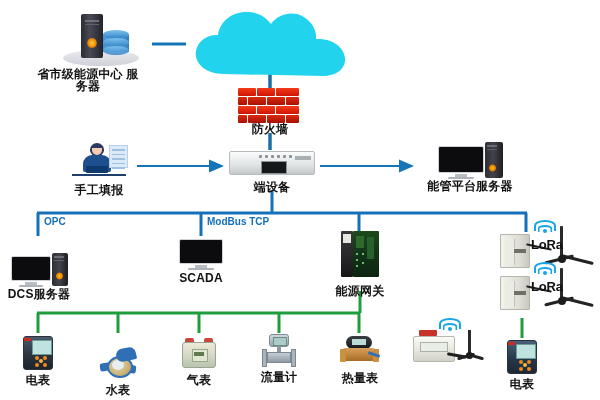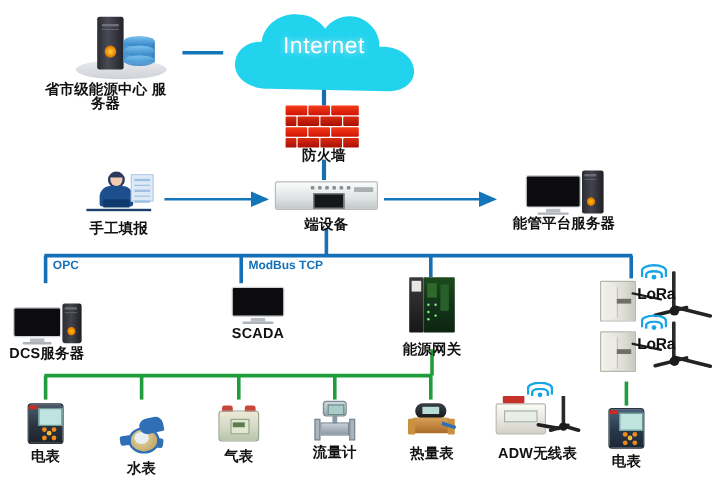--- a/index.html
+++ b/index.html
@@ -225,21 +225,20 @@
     </div>
     <div class="nlabel two" style="margin-top:2px;">省市级能源中心
 服务器</div>
   </div>
 
   <div class="cloud-wrap">
     <svg viewBox="0 0 160 74" width="160" height="74">
       <path d="M34,68 C14,68 4,56 6,45 C8,33 20,28 28,29 C30,14 44,5 58,6 C68,6 76,11 81,18
                C88,8 102,5 112,10 C122,15 127,25 126,33 C142,32 154,41 155,52 C156,63 146,70 133,70 Z" fill="#22d3ee"></path>
     </svg>
-    <div class="cloud-text">Internet</div>
   </div>
 
   <div class="node" style="left:238px;top:88px;width:64px;">
     <div class="fw" style="position:relative;left:0;top:0;">
       <div class="brick-row">
           <div class="brick" style="flex:0 0 18px"></div>
           <div class="brick" style="flex:0 0 18px"></div>
           <div class="brick"></div>
         </div>
       <div class="brick-row">
@@ -326,21 +325,21 @@
       </div>
       <div class="tower" style="width:16px;height:33px;">
         <div class="slot"></div>
           <div class="slot2"></div>
           <div class="glow"></div>
       </div>
     </div>
     <div class="nlabel" style="margin-top:2px;">DCS服务器</div>
   </div>
 
-  <div class="node" style="left:184px;top:239px;width:62px;">
+  <div class="node" style="left:170px;top:239px;width:62px;">
     <div class="icon" style="width:44px;height:30px;">
       <div class="monitor" style="width:44px;height:30px;">
         <div class="scr" style="width:44px;height:25px;"></div>
         <div class="std"></div><div class="base" style="width:26px;"></div>
       </div>
     </div>
     <div class="nlabel" style="margin-top:3px;">SCADA</div>
   </div>
 
   <div class="node" style="left:325px;top:231px;width:70px;">
@@ -476,21 +475,20 @@
         <div class="p" style="left:0;top:3px;width:18px;transform:rotate(-16deg);"></div>
         <div class="p" style="left:9px;top:3px;width:18px;transform:rotate(16deg);"></div>
         <div class="p" style="left:9px;top:0px;width:7px;height:7px;border-radius:50%;background:#1c1c1c;"></div>
       </div>
       <div class="wifi" style="left:26px;top:-12px;">
         <i class="a1"></i>
           <i class="a2"></i>
           <i class="a3"></i>
       </div>
     </div>
-    <div class="nlabel" style="margin-top:4px;">ADW无线表</div>
   </div>
 
   <div class="node" style="left:493px;top:340px;width:58px;">
     <div class="icon mElec">
       <div class="cs" style="background:linear-gradient(180deg,#49607a,#27384a 55%,#1b2836);"></div>
       <div class="rd"></div>
         <div class="lcd"></div>
       <div class="kp">
           <b style="left:0;top:0"></b>
           <b style="left:8px;top:0"></b>

